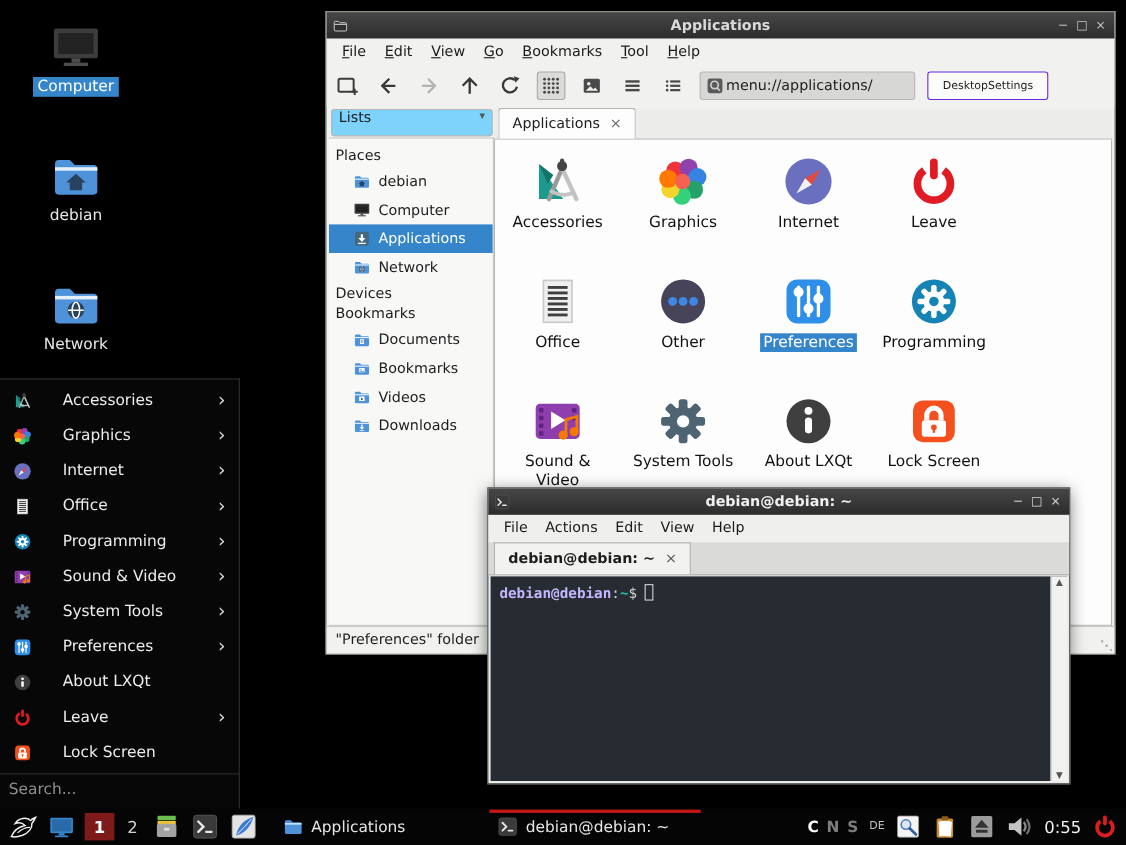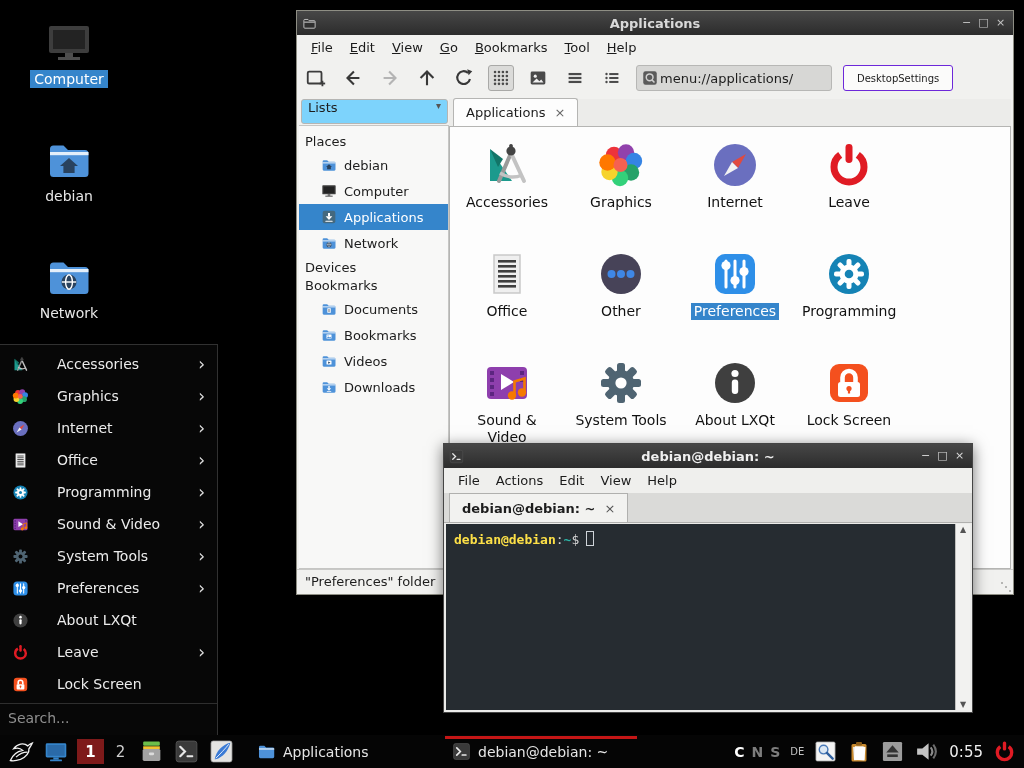--- a/index.html
+++ b/index.html
@@ -58,21 +58,21 @@
                      radial-gradient(circle at 11px 11px,#b5b5b3 1px,transparent 1.4px); }
 
   
   #term { left:443px; top:443px; width:530px; height:270px; border:1px solid #454545; background:#ececea; z-index:30; }
   #term .menubar { height:25px; padding-left:14px; gap:16px; background:#efefed; }
   #term .tabbar2 { height:30px; background:#dadad8; border-bottom:1px solid #b0b0ae; display:flex; align-items:flex-end; padding-left:5px; }
   #term .ttab { height:29px; background:#f2f2f0; border:1px solid #b0b0ae; border-bottom:none; display:flex; align-items:center; padding:0 12px; gap:9px; font-size:13px; font-weight:bold; color:#1d1d1d; }
   #term .ttab .tclose { font-weight:normal; color:#555; }
   .termbody { position:absolute; top:80px; left:2px; right:2px; bottom:2px; background:#262c31; display:flex; }
   .termtext { flex:1; padding:7px 0 0 8px; font-family:"DejaVu Sans Mono", monospace; font-size:13px; }
-  .p-user { color:#fde047; font-weight:bold; }
+  .p-user { color:#c4b5fd; font-weight:bold; }
   .p-sep  { color:#d4d4d4; }
   .p-path { color:#2cb5a8; font-weight:bold; }
   .p-dol  { color:#d4d4d4; }
   .cursor { display:inline-block; width:8px; height:15px; border:1px solid #cfd4d9; vertical-align:-2px; margin-left:7px; }
   .tscroll { width:15px; background:#f2f2f0; border-left:1px solid #c0c0be; display:flex; flex-direction:column; justify-content:space-between; align-items:center; padding:1px 0; }
   .tscroll span { font-size:8px; color:#555; cursor:pointer; }
 
   
   #appmenu { left:0; top:344px; width:218px; height:392px; background:#070707; border-top:1px solid #313131; border-right:1px solid #313131; z-index:40; position:absolute; padding-top:3px; }
   .amrow { height:32px; display:flex; align-items:center; padding-left:12px; cursor:pointer; }

